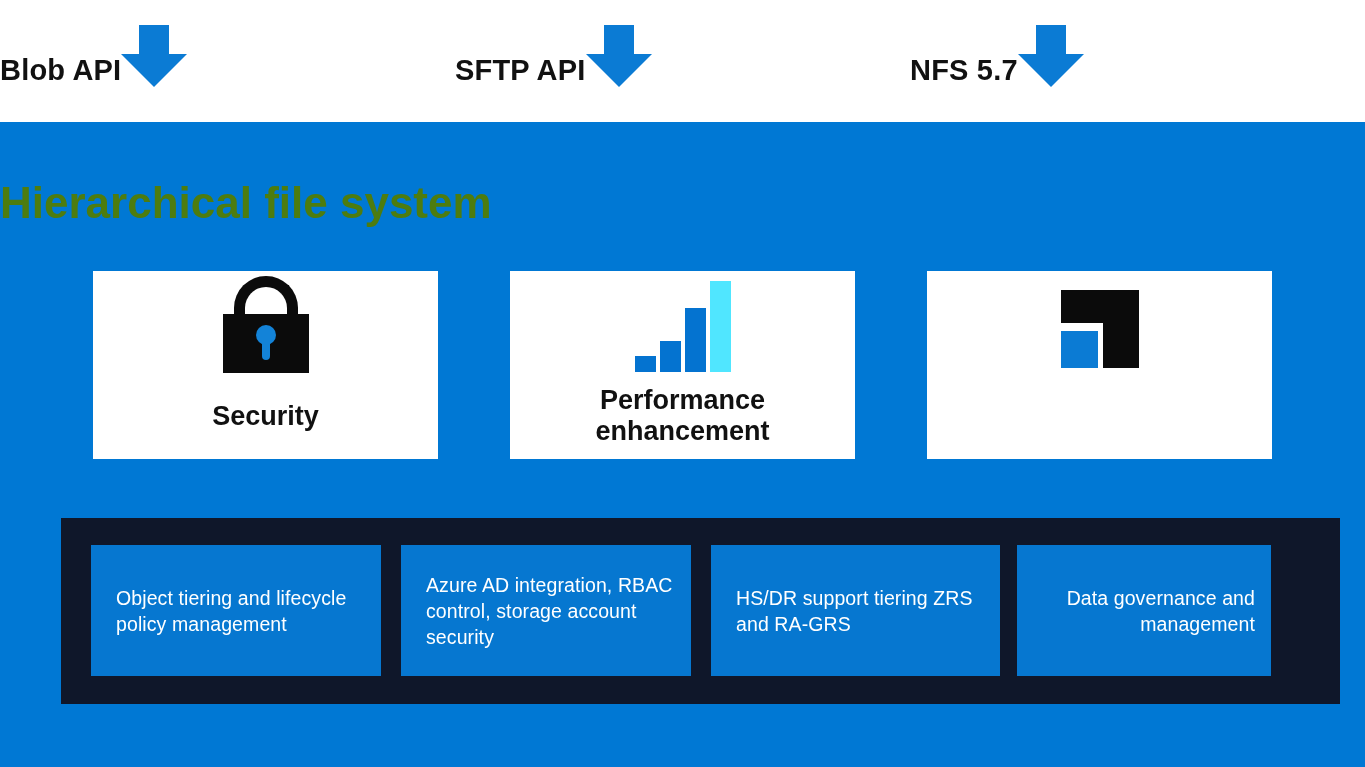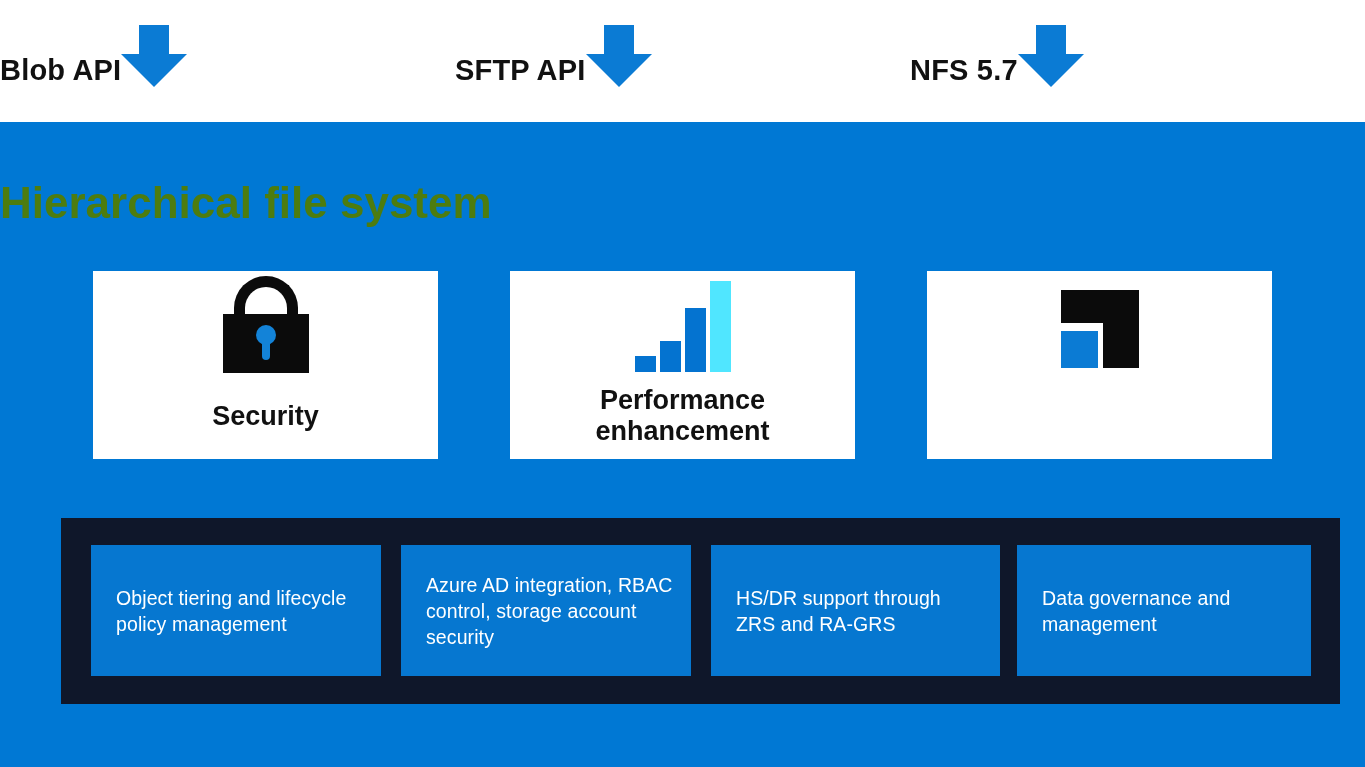--- a/index.html
+++ b/index.html
@@ -231,21 +231,21 @@
   }
   .capability-box .cap-text {
     color: #ffffff;
     font-size: 19.5px;
     line-height: 26px;
     letter-spacing: 0.1px;
   }
   .cap-1 { left: 30px;  width: 290px; }
   .cap-2 { left: 340px; width: 290px; }
   .cap-3 { left: 650px; width: 289px; }
-  .cap-4 { left: 956px; width: 294px; }
+  .cap-4 { left: 956px; width: 254px; text-align: right; }
 </style>
 </head>
 <body>
 
 <div class="page">
 
   <div class="api-row">
     <div class="api-col">
       <div class="api-label">Blob API</div>
       <div class="down-arrow">
@@ -317,20 +317,20 @@
   </div>
 
   <div class="capability-band">
     <div class="capability-box cap-1">
       <div class="cap-text">Object tiering and lifecycle policy management</div>
     </div>
     <div class="capability-box cap-2">
       <div class="cap-text">Azure AD integration, RBAC control, storage account security</div>
     </div>
     <div class="capability-box cap-3">
-      <div class="cap-text">HS/DR support through ZRS and RA-GRS</div>
+      <div class="cap-text">HS/DR support tiering ZRS and RA-GRS</div>
     </div>
     <div class="capability-box cap-4">
       <div class="cap-text">Data governance and management</div>
     </div>
   </div>
 
 </div>
 
 </body></html>

